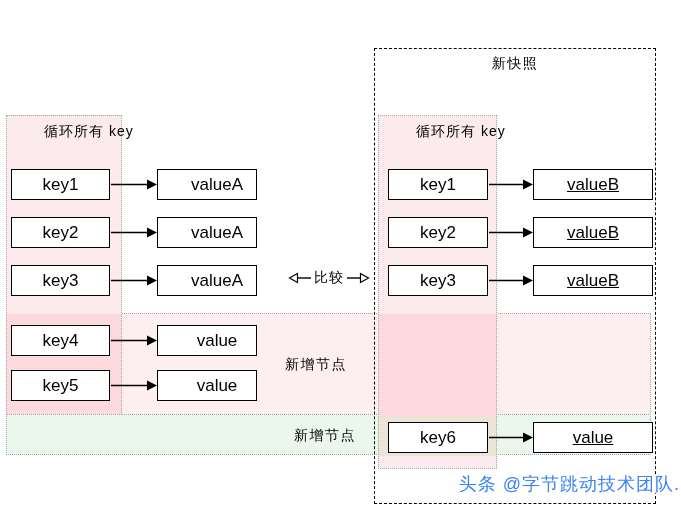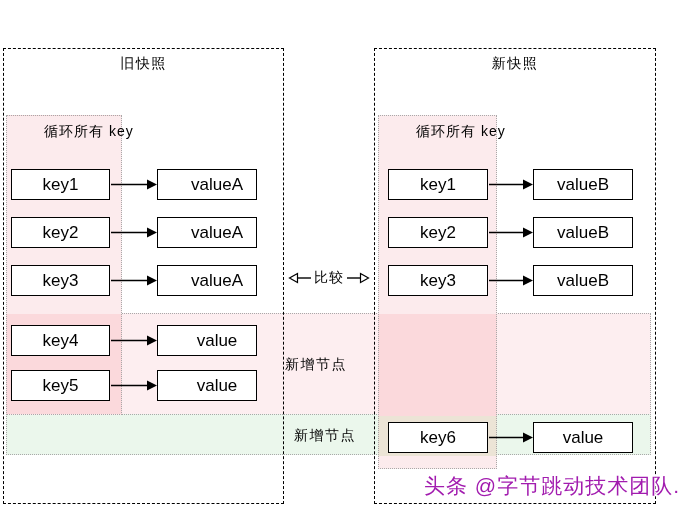--- a/index.html
+++ b/index.html
@@ -85,21 +85,21 @@
     border: 1.5px solid #000;
     display: flex;
     align-items: center;
     justify-content: center;
     font-size: 17px;
     z-index: 4;
   }
   .key-old   { left: 11px;  width: 99px;  }
   .val-old   { left: 157px; width: 100px; padding-left: 20px; }
   .key-new   { left: 388px; width: 100px; }
-  .val-new   { left: 533px; width: 100px; }
+  .val-new   { left: 533px; width: 120px; text-decoration: underline; }
 
   
   .arrow {
     position: absolute;
     z-index: 4;
     line-height: 0;
   }
 
   
   .compare {
@@ -124,46 +124,43 @@
     white-space: nowrap;
     z-index: 4;
   }
   .label-deleted { left: 285px; top: 356px; }
   .label-added   { left: 294px; top: 427px; }
 
   
   .watermark {
     position: absolute;
     right: 1px; top: 472px;
-    font-size: 21px;
+    font-size: 18px;
     letter-spacing: 1px;
-    color: #a21caf;
+    color: #3b82f6;
     text-shadow: 1px 1px 0 #fff, -1px -1px 0 #fff, 1px -1px 0 #fff, -1px 1px 0 #fff;
     white-space: nowrap;
     z-index: 5;
   }
 </style>
 </head>
 <body>
 
 <div id="canvas">
 
   <div class="band band-deleted"></div>
   <div class="band band-added"></div>
 
   <div class="loop-region loop-region-old">
     <div class="loop-label">循环所有 key</div>
   </div>
   <div class="loop-region loop-region-new">
     <div class="loop-label">循环所有 key</div>
   </div>
 
-  <div class="panel panel-old">
-    <div class="panel-title">旧快照</div>
-  </div>
   <div class="panel panel-new">
     <div class="panel-title">新快照</div>
   </div>
 
   <div class="node key-old" style="top:169px">key1</div>
   <div class="arrow" style="left:111px;top:178px">
     <svg width="46" height="13">
         <line x1="0" y1="6.5" x2="37" y2="6.5" stroke="#000" stroke-width="1.7"></line>
         <polygon points="36,1.5 46,6.5 36,11.5" fill="#000"></polygon>
       </svg>

